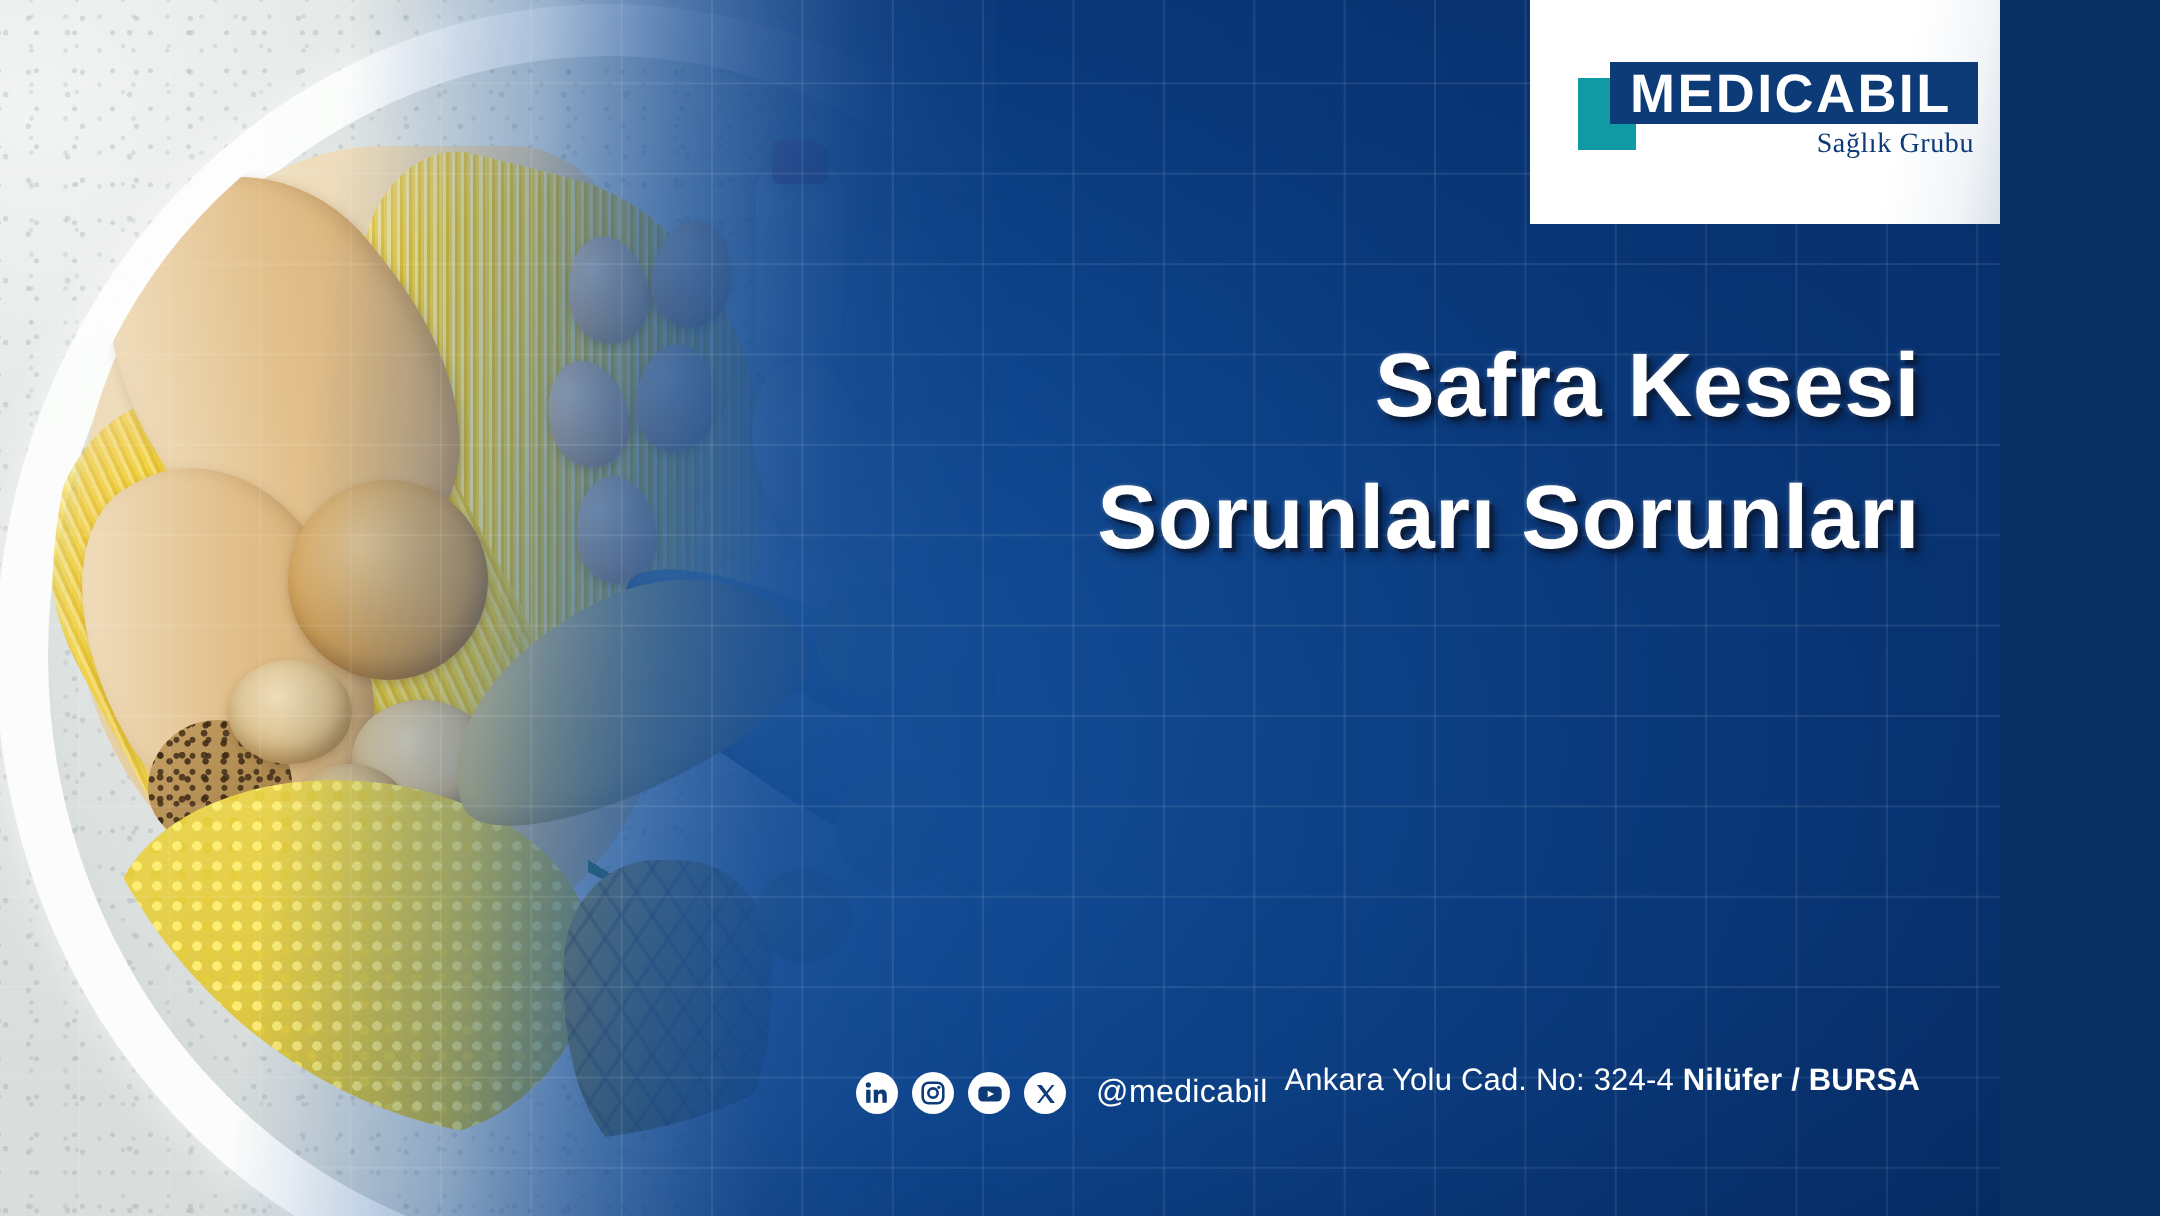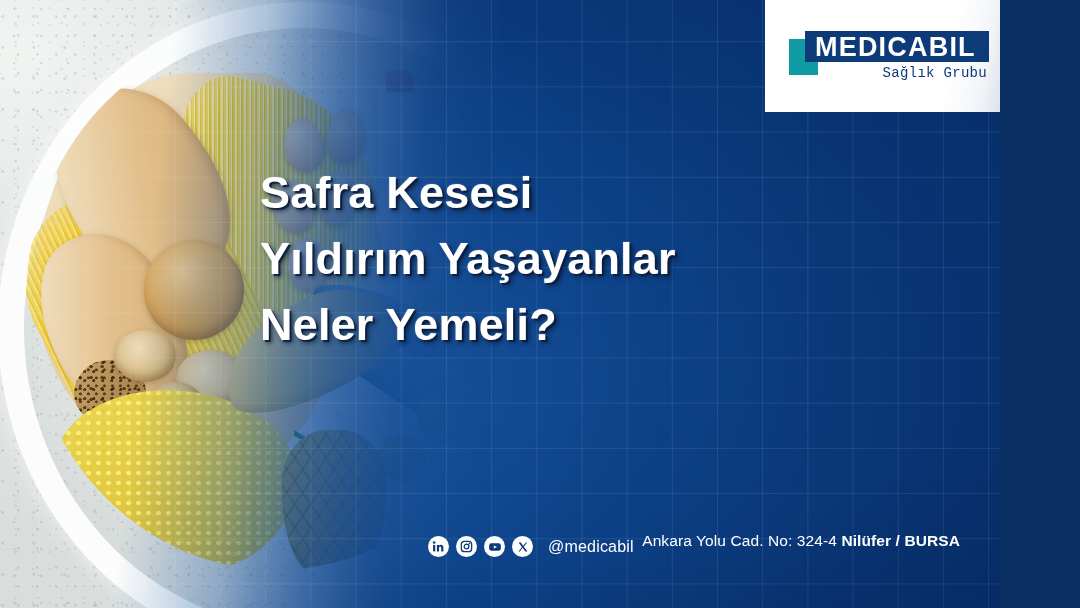--- a/index.html
+++ b/index.html
@@ -340,31 +340,31 @@
     line-height: 30px;
     font-family: "Liberation Sans", sans-serif;
   }
   .logo-sub {
     position: absolute;
     right: 2px;
     top: 39px;
     font-size: 14px;
     color: #0d3b78;
     letter-spacing: .3px;
-    font-family: Liberation Mono, monospace;
+    font-family: Liberation Serif, serif;
     text-align: center;
   }
 
   
   .headline {
     position: absolute;
     right: 40px;
     top: 160px;
     width: 700px;
-    text-align: left;
+    text-align: right;
     color: #ffffff;
     font-weight: bold;
     font-size: 45px;
     line-height: 66px;
     letter-spacing: .2px;
     text-shadow:
       2px 2px 0 rgba(10,28,60,.85),
       3px 3px 5px rgba(5,20,48,.75),
       0 0 2px rgba(255,255,255,.35);
     font-family: "Liberation Sans", sans-serif;
@@ -491,22 +491,21 @@
     <div class="logo-inner">
       <div class="logo-sq"></div>
       <div class="logo-bar"></div>
       <div class="logo-word">MEDICABIL</div>
       <div class="logo-sub">Sağlık Grubu</div>
     </div>
   </div>
 
   <div class="headline">
     <span class="ln">Safra Kesesi</span>
-    <span class="ln">Yıldırım Yaşayanlar</span>
-    <span class="ln">Neler Yemeli?</span>
+    <span class="ln">Sorunları Sorunları</span>
   </div>
 
   <div class="footer">
 
 
     <div class="social-group">
       <span class="sico">
         <svg width="13" height="13" viewBox="0 0 24 24">
           <rect x="2" y="9" width="4" height="12" fill="#0d3b78"></rect>
           <circle cx="4" cy="4.5" r="2.4" fill="#0d3b78"></circle>

